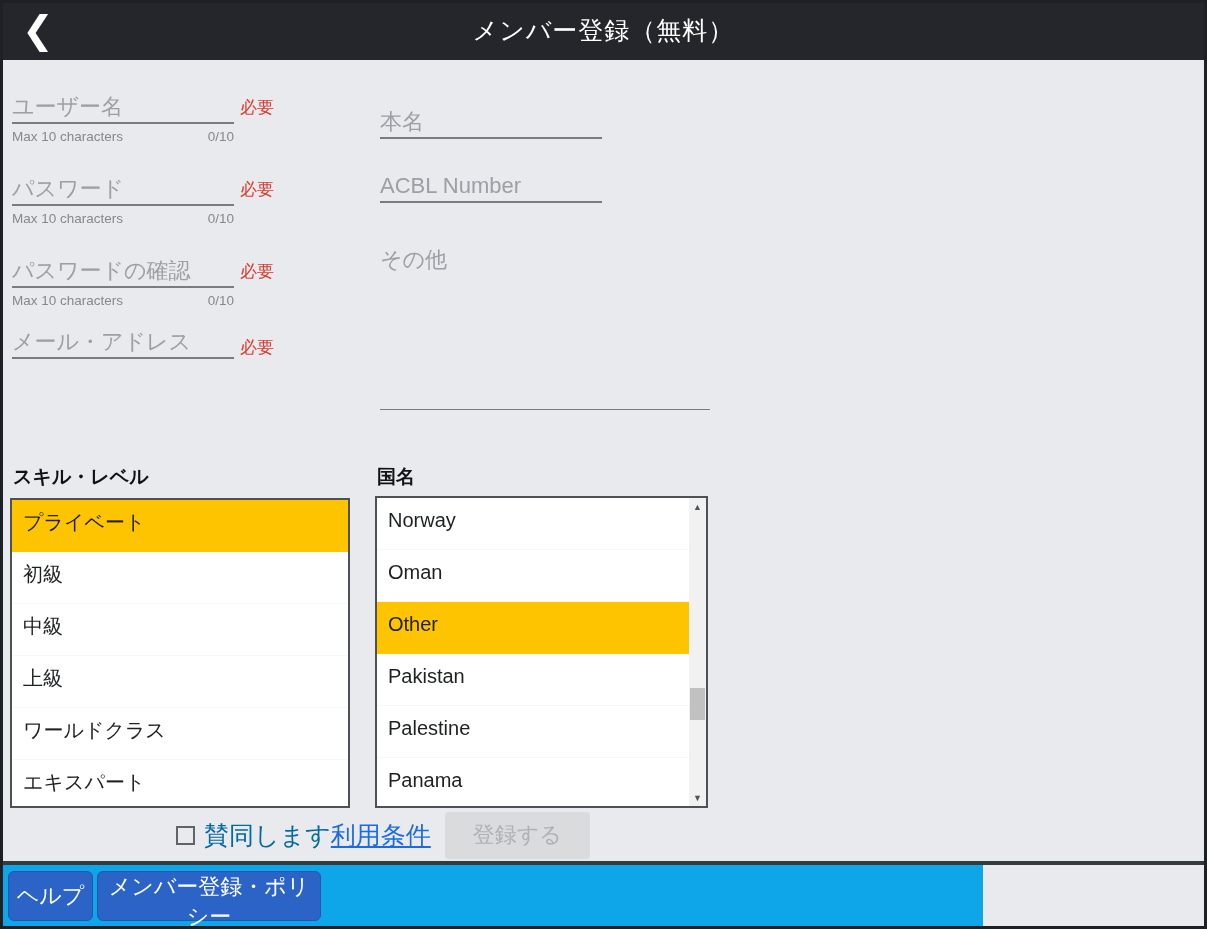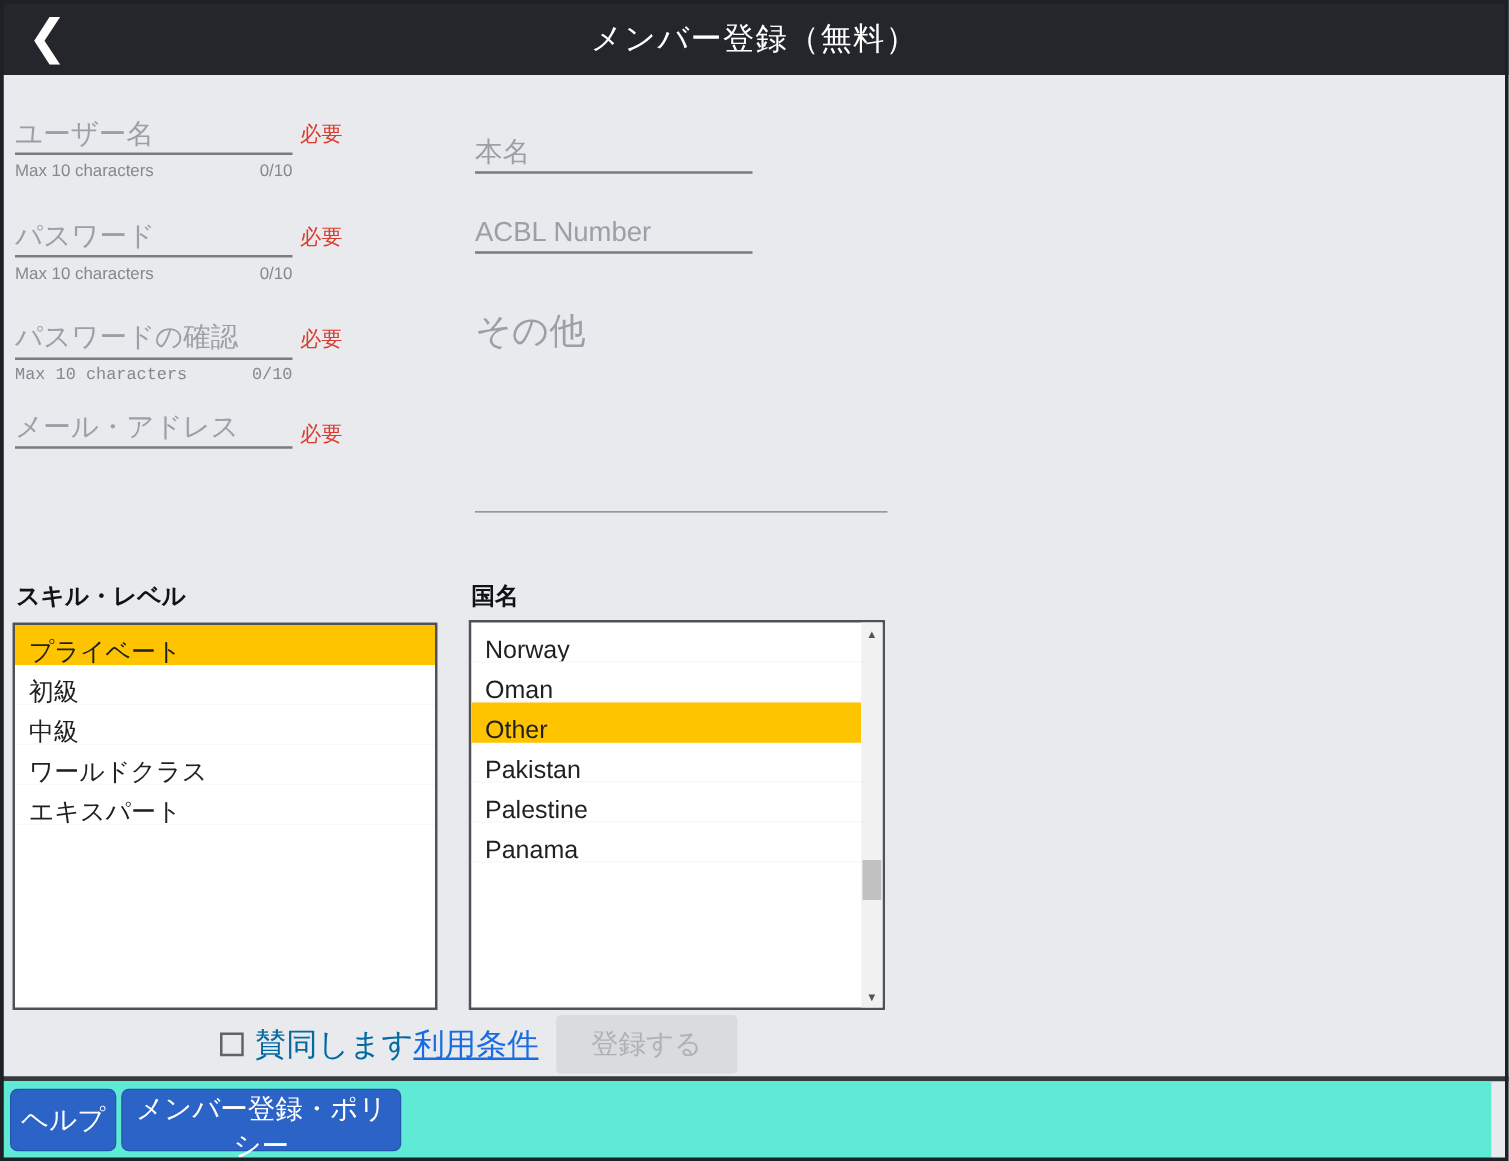--- a/index.html
+++ b/index.html
@@ -33,33 +33,33 @@
     font-family:inherit;
   }
   .field input::placeholder { color:#9AA0A6; opacity:1; }
   .helper-row {
     display:flex; justify-content:space-between; margin-top:5px;
     font-size:13.5px; color:#85888C;
   }
   .required-label { position:absolute; font-size:17px; color:#DC3C30; }
   .field textarea {
     width:100%; height:167px; background:transparent; border:none;
-    border-bottom:1px solid #7A7D80; font-size:29px; color:#333; outline:none;
+    border-bottom:1px solid #7A7D80; font-size:22px; color:#333; outline:none;
     resize:none; font-family:inherit; padding-top:2px;
   }
   .field textarea::placeholder { color:#9AA0A6; opacity:1; }
   
   .section-label { position:absolute; font-size:19px; font-weight:bold; color:#101214; }
   .listbox {
     position:absolute; background:#FFFFFF; border:2px solid #4E5256;
   }
   .list-items { position:absolute; inset:0; overflow:hidden; }
   .listbox.with-scroll .list-items { right:17px; }
   .list-item {
-    height:32px; line-height:44px; padding-left:11px; font-size:20px;
+    height:52px; line-height:44px; padding-left:11px; font-size:20px;
     color:#1E2022; border-bottom:1px solid #F7F7F7; cursor:pointer;
     white-space:nowrap; overflow:hidden;
   }
   .list-item.selected { background:#FFC400; border-bottom:1px solid #FFC400; }
   
   .scrollbar {
     position:absolute; top:0; right:0; bottom:0; width:17px; background:#F1F1F1;
   }
   .sb-arrow {
     position:absolute; left:0; width:17px; height:17px; display:flex;
@@ -86,33 +86,33 @@
   .register-btn {
     margin-left:14px; height:47px; padding:0 28px; background:#D9DBDD;
     color:#ADB2B7; font-size:22px; border:none; border-radius:4px;
     font-family:inherit;
   }
   
   .footer-divider {
     position:absolute; left:0; top:861px; width:1207px; height:4px; background:#353A3F;
   }
   .footer-bar {
-    position:absolute; left:0; top:865px; width:1193px; height:64px; background:#5eead4;
+    position:absolute; left:0; top:865px; width:983px; height:64px; background:#0ea5e9;
   }
   .footer-btn {
     position:absolute; top:6px; height:50px; background:#2B63C6; color:#FFFFFF;
     font-size:22px; border:1px solid #2456AE; border-radius:6px; cursor:pointer;
     font-family:inherit; padding:0 20px;
   }
   .help-btn { left:8px; width:85px; padding:0; }
   .privacy-btn { left:97px; width:224px; padding:0; }
   
   .f-username { left:12px; top:92px;  width:222px; }
   .f-password { left:12px; top:174px; width:222px; }
-  .f-confirm  { left:12px; top:256px; width:222px;font-family:Liberation Mono, monospace; }
+  .f-confirm  { left:12px; top:256px; width:222px; }
   .f-email    { left:12px; top:327px; width:222px; }
   .r-username { left:240px; top:96px;  }
   .r-password { left:240px; top:178px; }
   .r-confirm  { left:240px; top:260px; }
   .r-email    { left:240px; top:336px; }
   .f-realname { left:380px; top:107px; width:222px; }
   .f-acbl     { left:380px; top:171px; width:222px; }
   .f-other    { left:380px; top:243px; width:330px; }
   .skill-label   { left:13px;  top:464px; }
   .country-label { left:377px; top:464px; }
@@ -177,20 +177,21 @@
     <textarea placeholder="その他" style=""></textarea>
   </div>
 
   <div class="section-label skill-label">スキル・レベル</div>
   <div class="listbox skill-box">
     <div class="list-items">
 
     <div class="list-item selected">プライベート</div>
         <div class="list-item">初級</div>
         <div class="list-item">中級</div>
+        <div class="list-item">上級</div>
         <div class="list-item">ワールドクラス</div>
         <div class="list-item">エキスパート</div>
       </div>
   </div>
 
   <div class="section-label country-label">国名</div>
   <div class="listbox country-box with-scroll">
     <div class="list-items">
 
         <div class="list-item">Norway</div>

